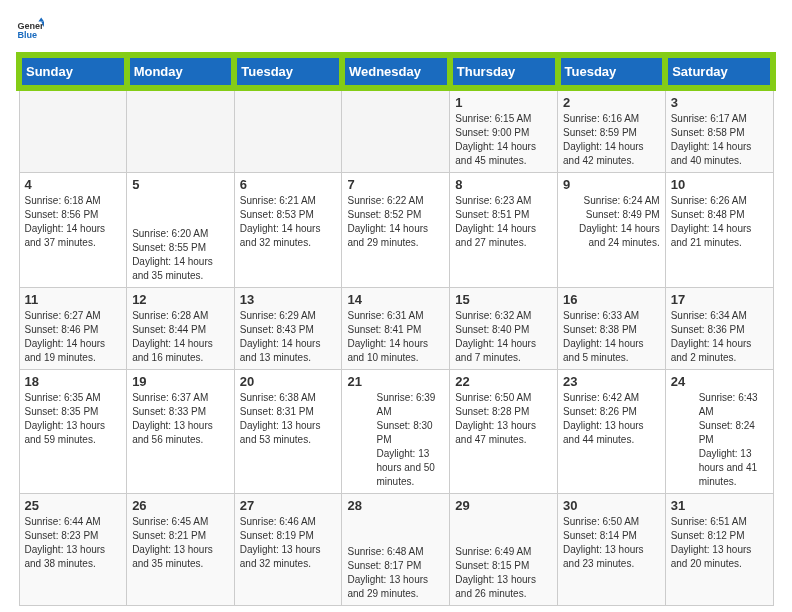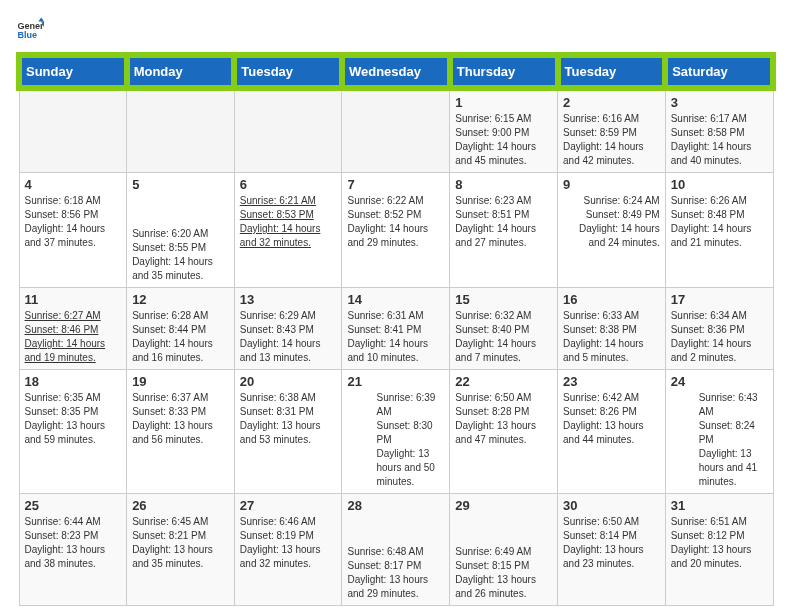--- a/index.html
+++ b/index.html
@@ -145,21 +145,21 @@
 Daylight: 14 hours and 37 minutes.</div>
         </td>
         <td>
           <span class="day-number">5</span>
           <div class="day-detail" style="white-space: pre-line; margin-top: 35px;">Sunrise: 6:20 AM
 Sunset: 8:55 PM
 Daylight: 14 hours and 35 minutes.</div>
         </td>
         <td>
           <span class="day-number">6</span>
-          <div class="day-detail" style="white-space: pre-line; text-decoration: underline;">Sunrise: 6:21 AM
+          <div class="day-detail" style="white-space: pre-line;">Sunrise: 6:21 AM
 Sunset: 8:53 PM
 Daylight: 14 hours and 32 minutes.</div>
         </td>
         <td>
           <span class="day-number">7</span>
           <div class="day-detail" style="white-space: pre-line;">Sunrise: 6:22 AM
 Sunset: 8:52 PM
 Daylight: 14 hours and 29 minutes.</div>
         </td>
         <td>
@@ -177,21 +177,21 @@
         <td>
           <span class="day-number">10</span>
           <div class="day-detail" style="white-space: pre-line;">Sunrise: 6:26 AM
 Sunset: 8:48 PM
 Daylight: 14 hours and 21 minutes.</div>
         </td>
       </tr>
       <tr>
         <td>
           <span class="day-number">11</span>
-          <div class="day-detail" style="white-space: pre-line; text-decoration: underline;">Sunrise: 6:27 AM
+          <div class="day-detail" style="white-space: pre-line;">Sunrise: 6:27 AM
 Sunset: 8:46 PM
 Daylight: 14 hours and 19 minutes.</div>
         </td>
         <td>
           <span class="day-number">12</span>
           <div class="day-detail" style="white-space: pre-line;">Sunrise: 6:28 AM
 Sunset: 8:44 PM
 Daylight: 14 hours and 16 minutes.</div>
         </td>
         <td>

